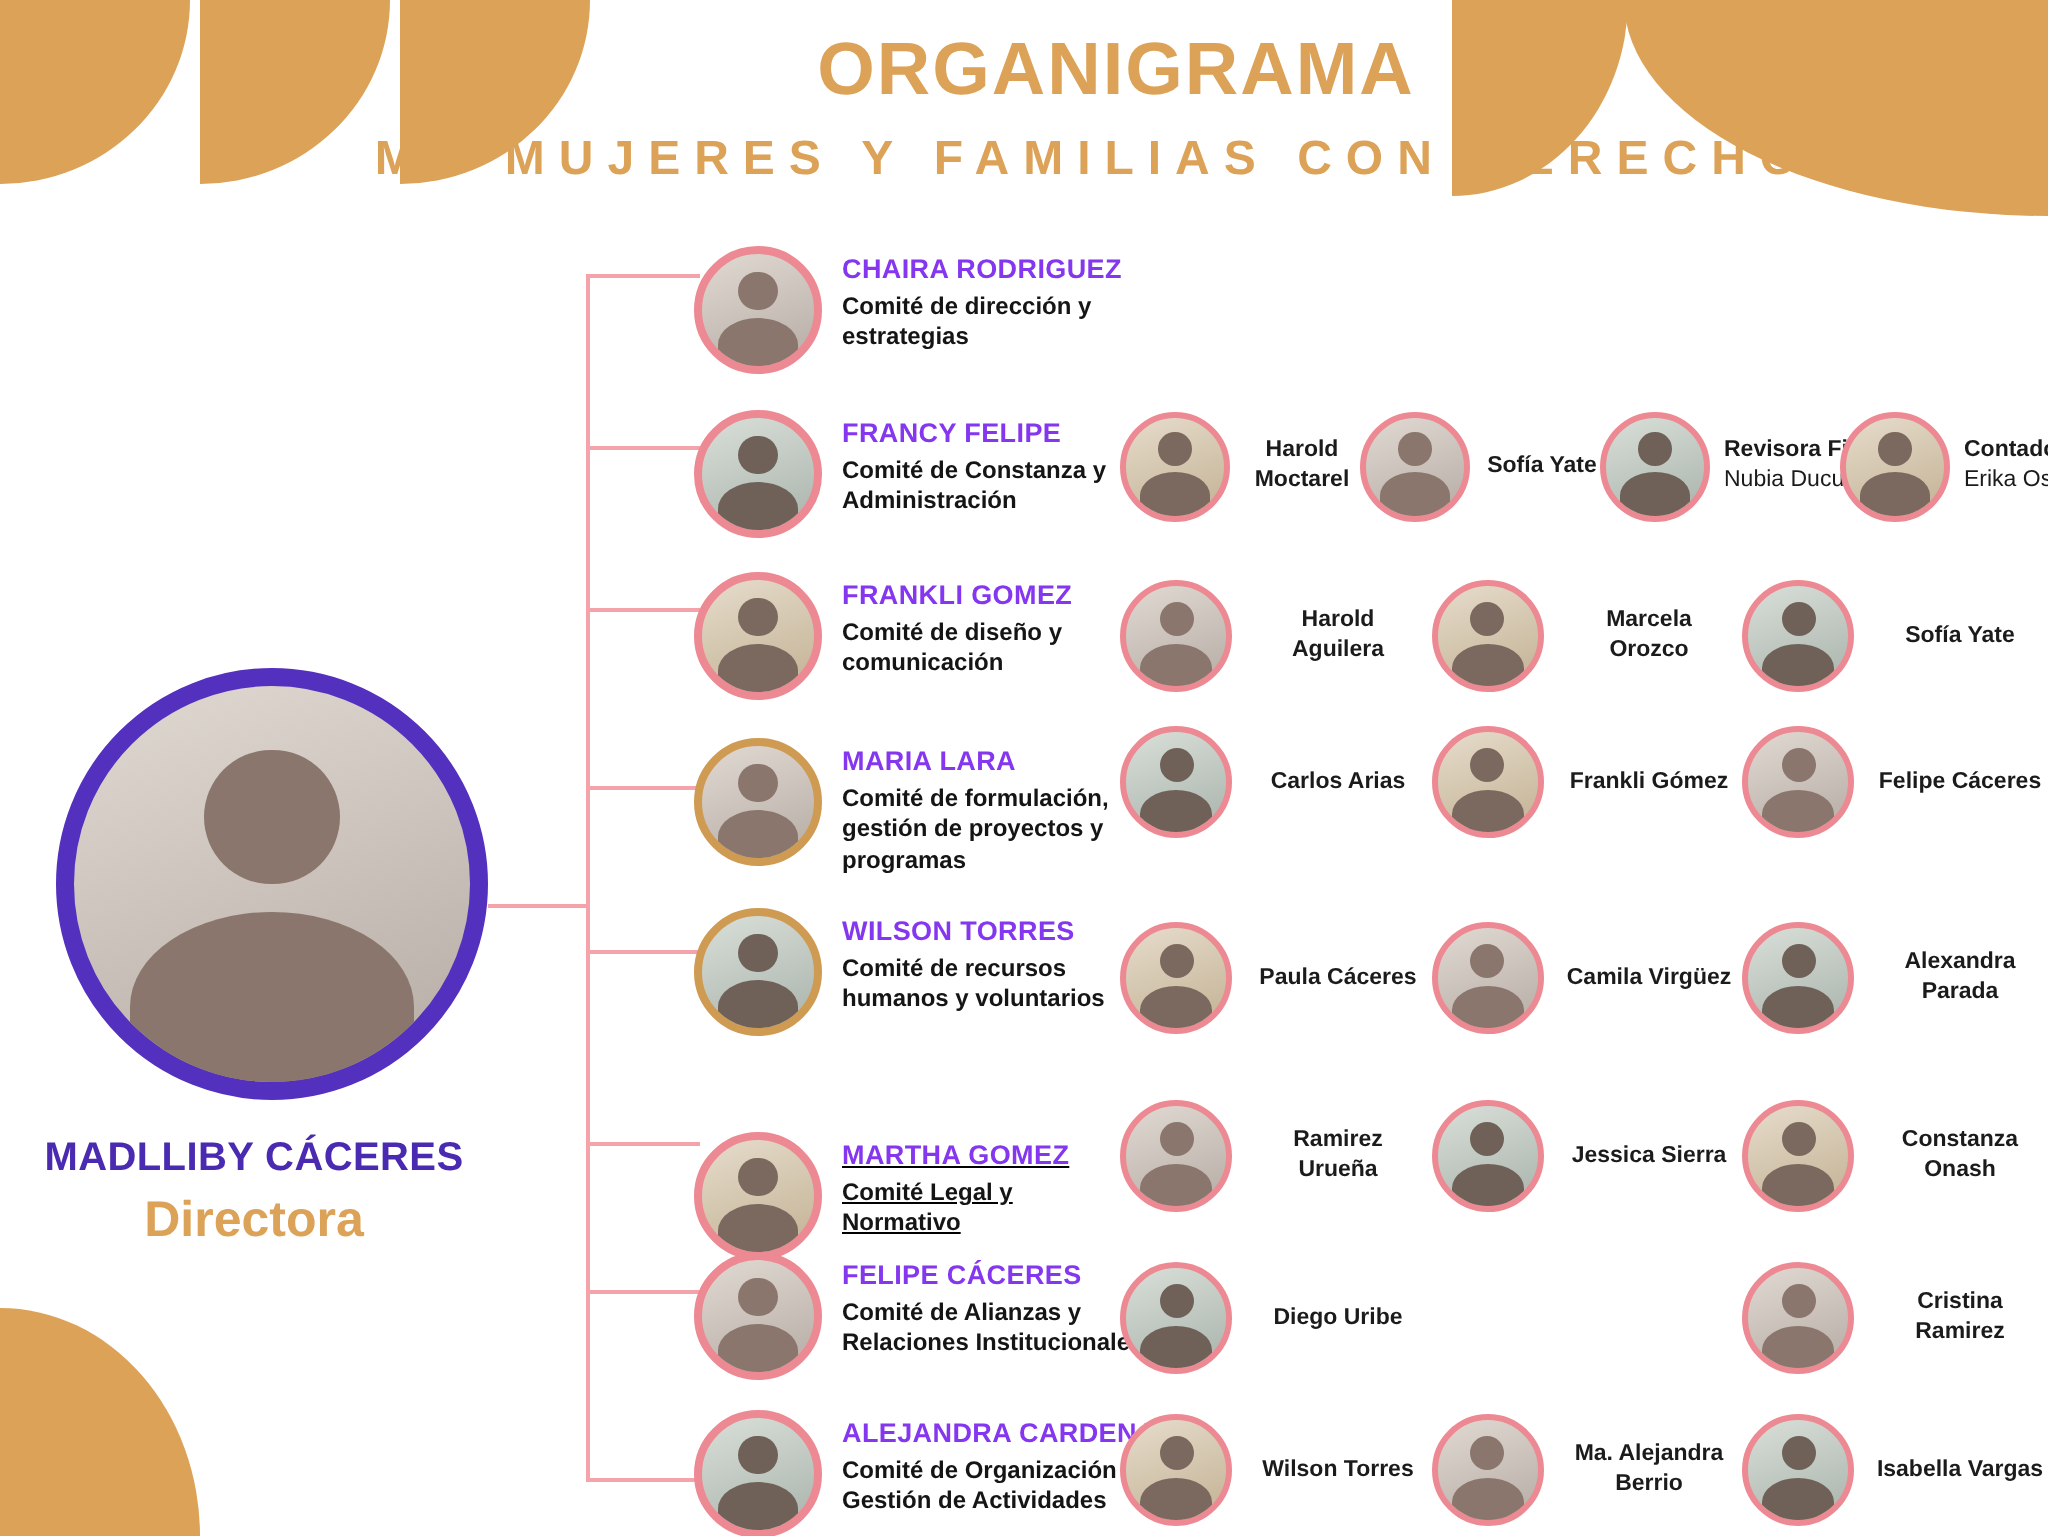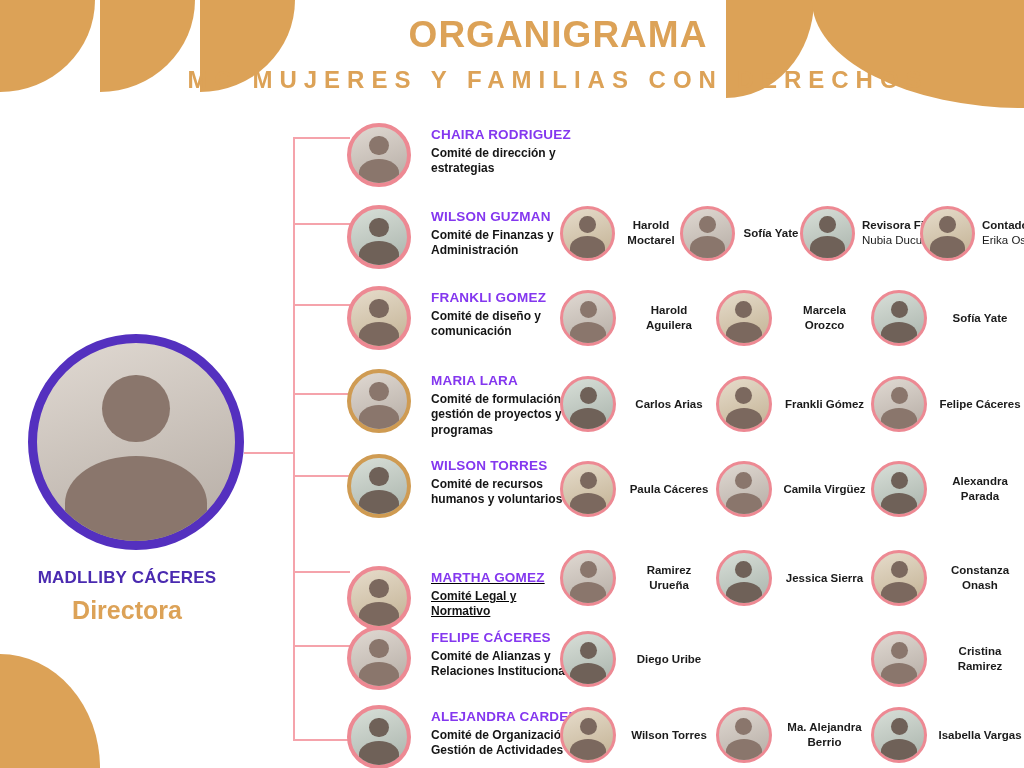--- a/index.html
+++ b/index.html
@@ -56,29 +56,29 @@
   }
 
   
   .line{background:#f5a3ab;}
   .trunk{left:293px;top:137px;width:2px;height:604px;}
   .h-line{height:2px;}
 
   
   .director-name{
     top:568px;left:0;width:254px;text-align:center;
-    font-size:17px;font-weight:800;color:#4a2ab0;letter-spacing:.2px;
+    font-size:20px;font-weight:800;color:#4a2ab0;letter-spacing:.2px;
   }
   .director-role{
     top:596px;left:0;width:254px;text-align:center;
     font-size:25px;font-weight:800;color:#dca257;
   }
 
   
-  .leader{display:flex;align-items:flex-start;gap:20px;left:347px;}
+  .leader{display:flex;align-items:flex-start;gap:10px;left:347px;}
   .leader .avatar{width:64px;height:64px;}
   .leader-text{padding-top:4px;width:180px;}
   .leader-name{font-size:13.5px;font-weight:800;color:#8437ef;margin-bottom:4px;letter-spacing:.2px;}
   .leader-committee{font-size:12px;font-weight:700;color:#151515;line-height:1.28;}
 
   
   .members{left:560px;width:462px;display:flex;justify-content:space-between;align-items:center;}
   .member{display:flex;align-items:center;gap:11px;}
   .member .avatar{width:56px;height:56px;border-width:3px;}
   .mlabel{
@@ -128,22 +128,22 @@
   <div class="avatar pink"></div>
   <div class="leader-text">
     <div class="leader-name">CHAIRA RODRIGUEZ</div>
     <div class="leader-committee" style="width:152px;">Comité de dirección y estrategias</div>
   </div>
 </div>
 
 <div class="abs leader" style="top:205px;">
   <div class="avatar pink v2"></div>
   <div class="leader-text">
-    <div class="leader-name">WILSON GUZMAN</div>
-    <div class="leader-committee" style="width:150px;">Comité de Finanzas y Administración</div>
+    <div class="leader-name">FRANCY FELIPE</div>
+    <div class="leader-committee" style="width:150px;">Comité de Constanza y Administración</div>
   </div>
 </div>
 
 <div class="abs leader" style="top:286px;">
   <div class="avatar pink v3"></div>
   <div class="leader-text">
     <div class="leader-name">FRANKLI GOMEZ</div>
     <div class="leader-committee" style="width:150px;">Comité de diseño y comunicación</div>
   </div>
 </div>
@@ -221,21 +221,21 @@
   <div class="member">
     <div class="avatar pink v3"></div>
     <div class="mlabel">Marcela Orozco</div>
   </div>
   <div class="member">
     <div class="avatar pink v2"></div>
     <div class="mlabel">Sofía Yate</div>
   </div>
 </div>
 
-<div class="abs members" style="top:373px;height:62px;">
+<div class="abs members" style="top:360px;height:62px;">
   <div class="member">
     <div class="avatar pink v2"></div>
     <div class="mlabel">Carlos Arias</div>
   </div>
   <div class="member">
     <div class="avatar pink v3"></div>
     <div class="mlabel">Frankli Gómez</div>
   </div>
   <div class="member">
     <div class="avatar pink"></div>

